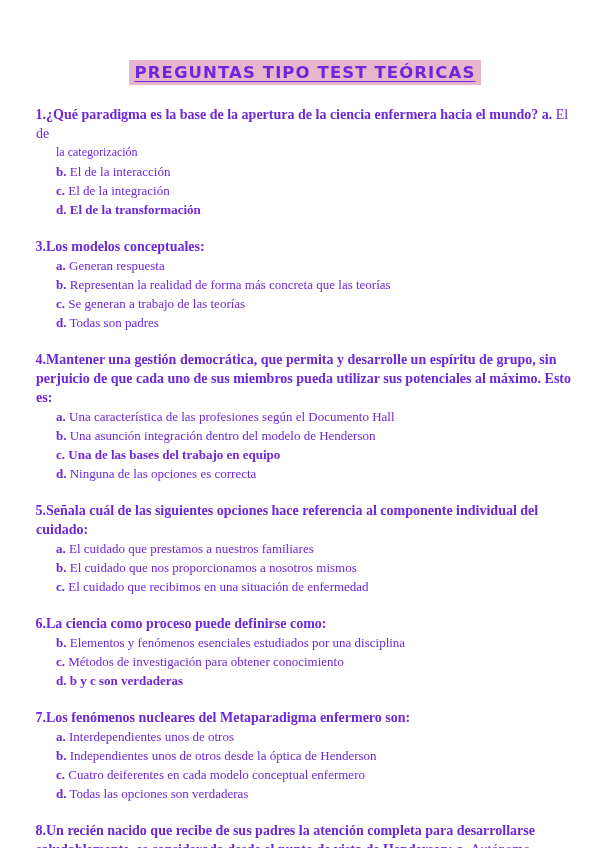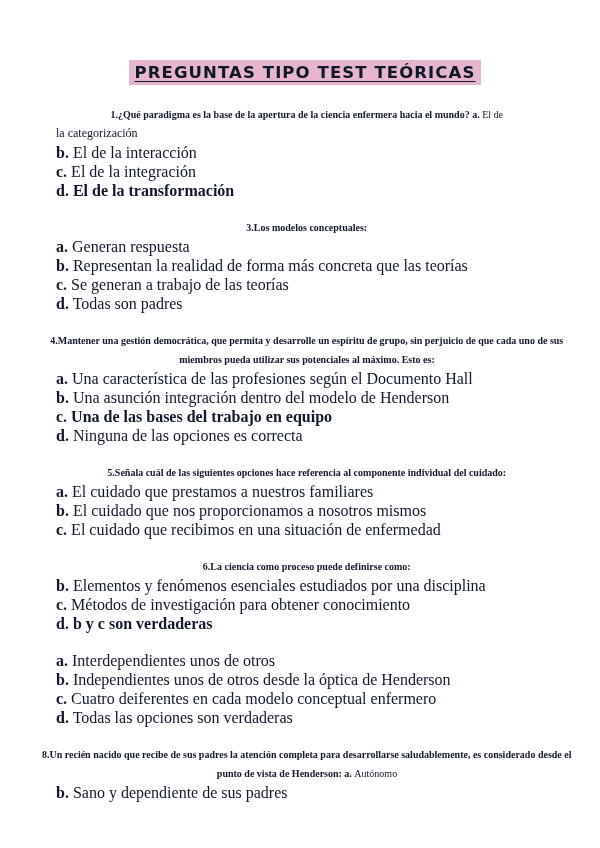--- a/index.html
+++ b/index.html
@@ -7,21 +7,21 @@
     padding: 0;
     background: #ffffff;
   }
   .page {
     position: relative;
     width: 600px;
     height: 848px;
     background: #ffffff;
     overflow: hidden;
     font-family: "Liberation Serif", "DejaVu Serif", serif;
-    color: #0f172a;
+    color: #6d28d9;
   }
   .content {
     padding: 60px 22px 0 32px;
   }
 
   
   .title-wrap {
     text-align: center;
     margin: 0 0 20px 0;
   }
@@ -37,44 +37,44 @@
     text-decoration: underline;
     text-underline-offset: 2.5px;
     white-space: nowrap;
   }
 
   
   .q-block {
     margin-bottom: 18px;
   }
   .q-stem {
-    font-size: 10px;
+    font-size: 14px;
     line-height: 19px;
     font-weight: bold;
-    text-align: center;
+    text-align: left;
     margin: 0;
     padding-left: 4px;
     text-indent: -0.5px;
   }
   .q-stem .q-num {
     font-weight: bold;
   }
   .q-stem .inline-letter {
     font-weight: bold;
   }
   .q-stem .inline-text {
     font-weight: normal;
   }
   .opts {
     list-style: none;
     margin: 0;
     padding: 0;
   }
   .opt {
-    font-size: 16px;
+    font-size: 13px;
     line-height: 19px;
     padding-left: 24px;
     text-indent: 0;
     font-family: Liberation Serif, serif;
   }
   .opt .letter {
     font-weight: bold;
   }
   .opt .otext {
     font-weight: normal;
@@ -139,20 +139,21 @@
         </div>
         <div class="q-block">
           <p class="q-stem"><span class="q-num">6.</span><span class="q-text">La ciencia como proceso puede definirse como:</span></p>
           <ul class="opts">
             <li class="opt"><span class="letter">b.</span> <span class="otext">Elementos y fenómenos esenciales estudiados por una disciplina</span></li>
             <li class="opt"><span class="letter">c.</span> <span class="otext">Métodos de investigación para obtener conocimiento</span></li>
             <li class="opt correct"><span class="letter">d.</span> <span class="otext">b y c son verdaderas</span></li>
           </ul>
         </div>
         <div class="q-block">
+          <p class="q-stem"><span class="q-num">7.</span><span class="q-text">Los fenómenos nucleares del Metaparadigma enfermero son:</span></p>
           <ul class="opts">
             <li class="opt"><span class="letter">a.</span> <span class="otext">Interdependientes unos de otros</span></li>
             <li class="opt"><span class="letter">b.</span> <span class="otext">Independientes unos de otros desde la óptica de Henderson</span></li>
             <li class="opt"><span class="letter">c.</span> <span class="otext">Cuatro deiferentes en cada modelo conceptual enfermero</span></li>
             <li class="opt"><span class="letter">d.</span> <span class="otext">Todas las opciones son verdaderas</span></li>
           </ul>
         </div>
         <div class="q-block">
           <p class="q-stem"><span class="q-num">8.</span><span class="q-text">Un recién nacido que recibe de sus padres la atención completa para desarrollarse saludablemente, es considerado desde el punto de vista de Henderson:</span> <span class="inline-letter">a.</span> <span class="inline-text">Autónomo</span></p>
           <ul class="opts">

